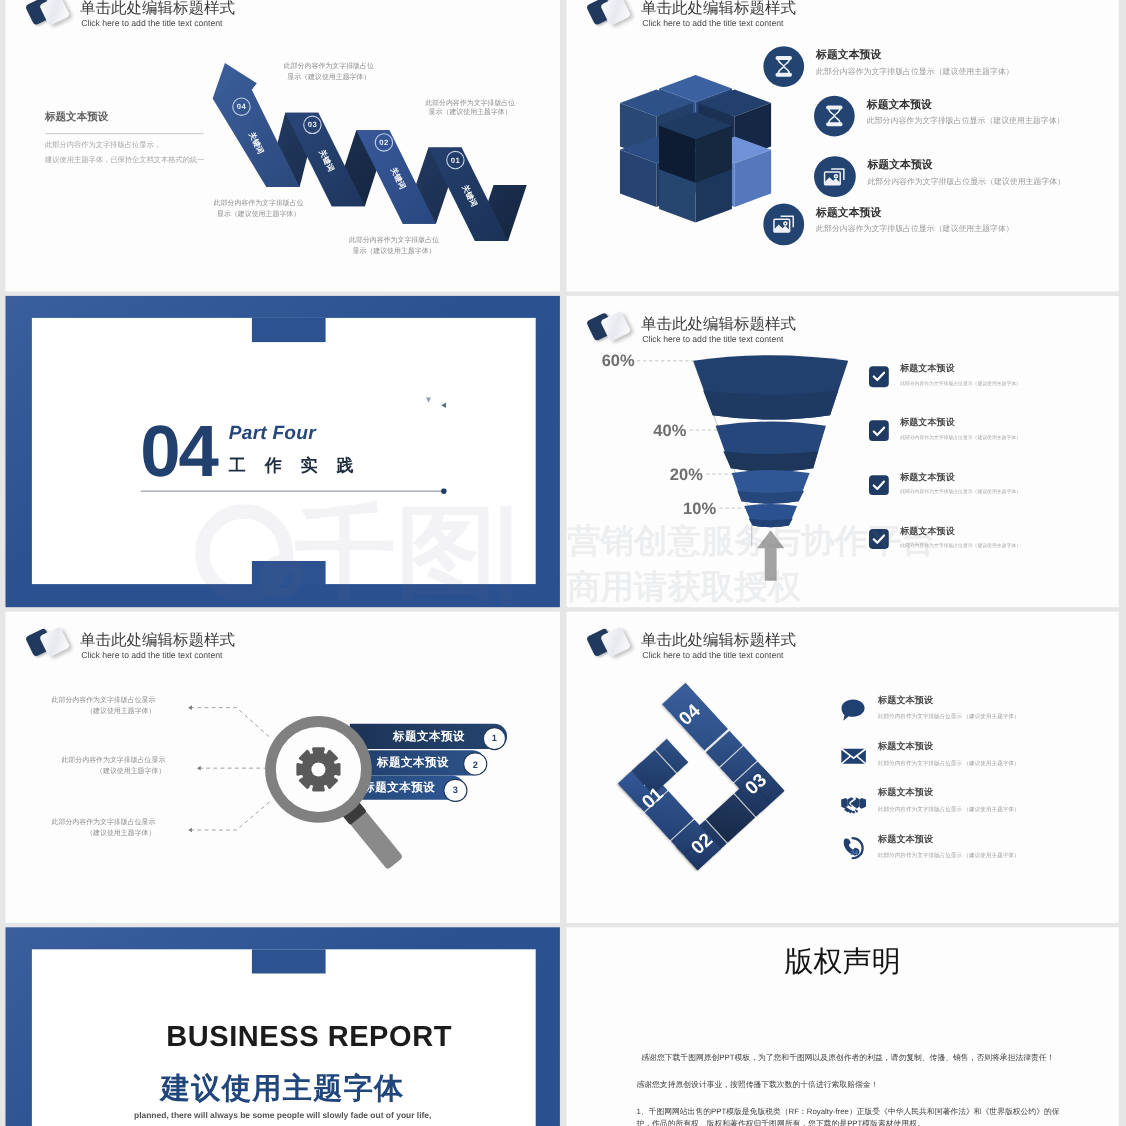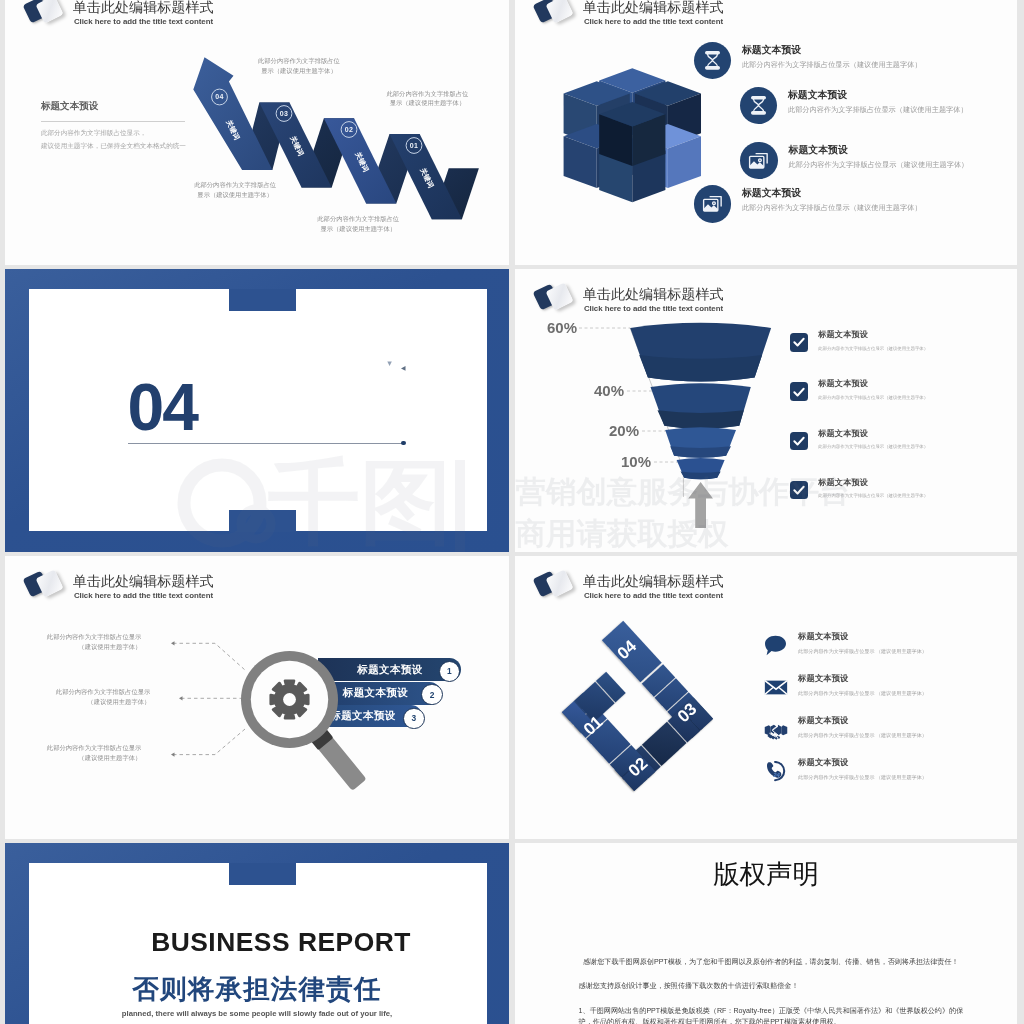--- a/index.html
+++ b/index.html
@@ -19,21 +19,21 @@
   .logo{position:absolute;width:48px;height:34px;}
   .logo i{position:absolute;display:block;border-radius:3.5px;}
   .logo .navy{width:20px;height:20px;background:#22395e;left:4.5px;top:5.5px;
       transform:rotate(-26deg);box-shadow:1px 1.5px 2.5px rgba(0,0,0,.3);}
   .logo .white{width:21px;height:21px;left:17.5px;top:5px;
       background:linear-gradient(135deg,#fbfcfd 0%,#e7e9ee 52%,#fdfdfe 100%);
       transform:rotate(-26deg);box-shadow:2px 3px 3.5px rgba(0,0,0,.22);}
   .hd-t{position:absolute;font-size:14.1px;color:#3b3b3b;white-space:nowrap;
         letter-spacing:0;font-weight:400;}
   .hd-s{position:absolute;font-size:7.9px;color:#4a4a4a;white-space:nowrap;
-        letter-spacing:-0.04px;font-weight:700;}
+        letter-spacing:-0.04px;font-weight:400;}
   .ph{color:#8d8d8d;font-size:6.3px;line-height:1.55;white-space:nowrap;}
   .s2row{position:absolute;}
   .s2ic{position:absolute;left:0;top:0;width:37.4px;height:37.4px;border-radius:50%;
         background:#234471;display:flex;align-items:center;justify-content:center;}
   .s2tx{position:absolute;top:1px;}
   .s2t{font-size:9.9px;color:#333;font-weight:600;white-space:nowrap;letter-spacing:0;}
   .s2d{font-size:7.2px;color:#9a9a9a;white-space:nowrap;margin-top:3px;}
   .s4row{position:absolute;left:274.8px;}
   .s4chk{position:absolute;left:0;top:0;width:18.5px;height:18.5px;border-radius:3.5px;background:#1f3b63;
          display:flex;align-items:center;justify-content:center;}
@@ -302,20 +302,24 @@
     <svg width="30" height="16" viewBox="0 0 30 16">
       <path d="M2.3 2.4 L6.8 2.4 L4.6 7.1 Z" fill="#93a1b5"></path>
       <path d="M20.5 6.9 L20.5 11.8 L16 9.4 Z" fill="#5f6f84"></path>
     </svg>
   </div>
 
   <div style="position:absolute;left:122.6px;top:114px;">
     <div style="display:flex;align-items:flex-end;">
       <div style="font-size:66px;font-weight:700;color:#22406e;line-height:.74;letter-spacing:-2px;
                   font-family:'Liberation Sans',sans-serif;">04</div>
+      <div style="margin-left:11px;padding-bottom:1px;">
+        <div style="font-size:17.4px;font-weight:700;font-style:italic;color:#25477c;letter-spacing:.2px;">Part Four</div>
+        <div style="font-size:15.5px;font-weight:600;color:#1f2d40;letter-spacing:6.4px;margin-top:9px;">工 作 实 践</div>
+      </div>
     </div>
     <div style="position:relative;margin-top:11px;margin-left:0px;width:276px;height:1px;background:#8a93a3;">
       <span style="position:absolute;right:-2px;top:-1.6px;width:4.2px;height:4.2px;border-radius:50%;background:#1f3d68;"></span>
     </div>
   </div>
 </div>
 
 <div class="slide s-r r2">
   <div class="hdr">
     <div class="logo" style="left:16px;top:12px;">
@@ -600,21 +604,21 @@
     </div>
   </div>
 </div>
 
 <div class="slide s-l r4" style="background:linear-gradient(150deg,#3a5f9c 0%,#2c5190 45%,#2a5090 100%);">
   <div style="position:absolute;left:23.6px;top:20.4px;right:22.2px;bottom:20.6px;background:#fff;"></div>
   <div style="position:absolute;left:224.3px;top:20.4px;width:66.6px;height:22.1px;background:#2d5290;"></div>
 
   <div style="position:absolute;left:0;top:0;width:504px;text-align:center;">
     <div style="position:absolute;left:0;right:0;top:84px;font-size:26.4px;font-weight:700;color:#1b1b1b;letter-spacing:.5px;padding-left:48px;">BUSINESS REPORT</div>
-    <div style="position:absolute;left:0;right:0;top:128px;font-size:26.5px;font-weight:700;color:#21467c;letter-spacing:1.2px;">否则将承担法律责任</div>
+    <div style="position:absolute;left:0;right:0;top:128px;font-size:26.5px;font-weight:700;color:#21467c;letter-spacing:1.2px;">建议使用主题字体</div>
     <div style="position:absolute;left:0;right:0;top:164px;font-size:7.7px;color:#555;line-height:1.75;font-weight:600;">
           <div>planned, there will always be some people will slowly fade out of your life,</div>
     </div>
   </div>
 </div>
 
 <div class="slide s-r r4">
   <div style="position:absolute;left:0;top:14px;width:502px;text-align:center;font-size:26.4px;color:#141414;letter-spacing:0;">版权声明</div>
   <div style="position:absolute;left:63.6px;top:114px;width:380px;font-size:7.1px;color:#3d3d3d;line-height:1.62;">
     <div style="margin-bottom:13px;white-space:nowrap;text-align:right;">感谢您下载千图网原创PPT模板，为了您和千图网以及原创作者的利益，请勿复制、传播、销售，否则将承担法律责任！</div>

